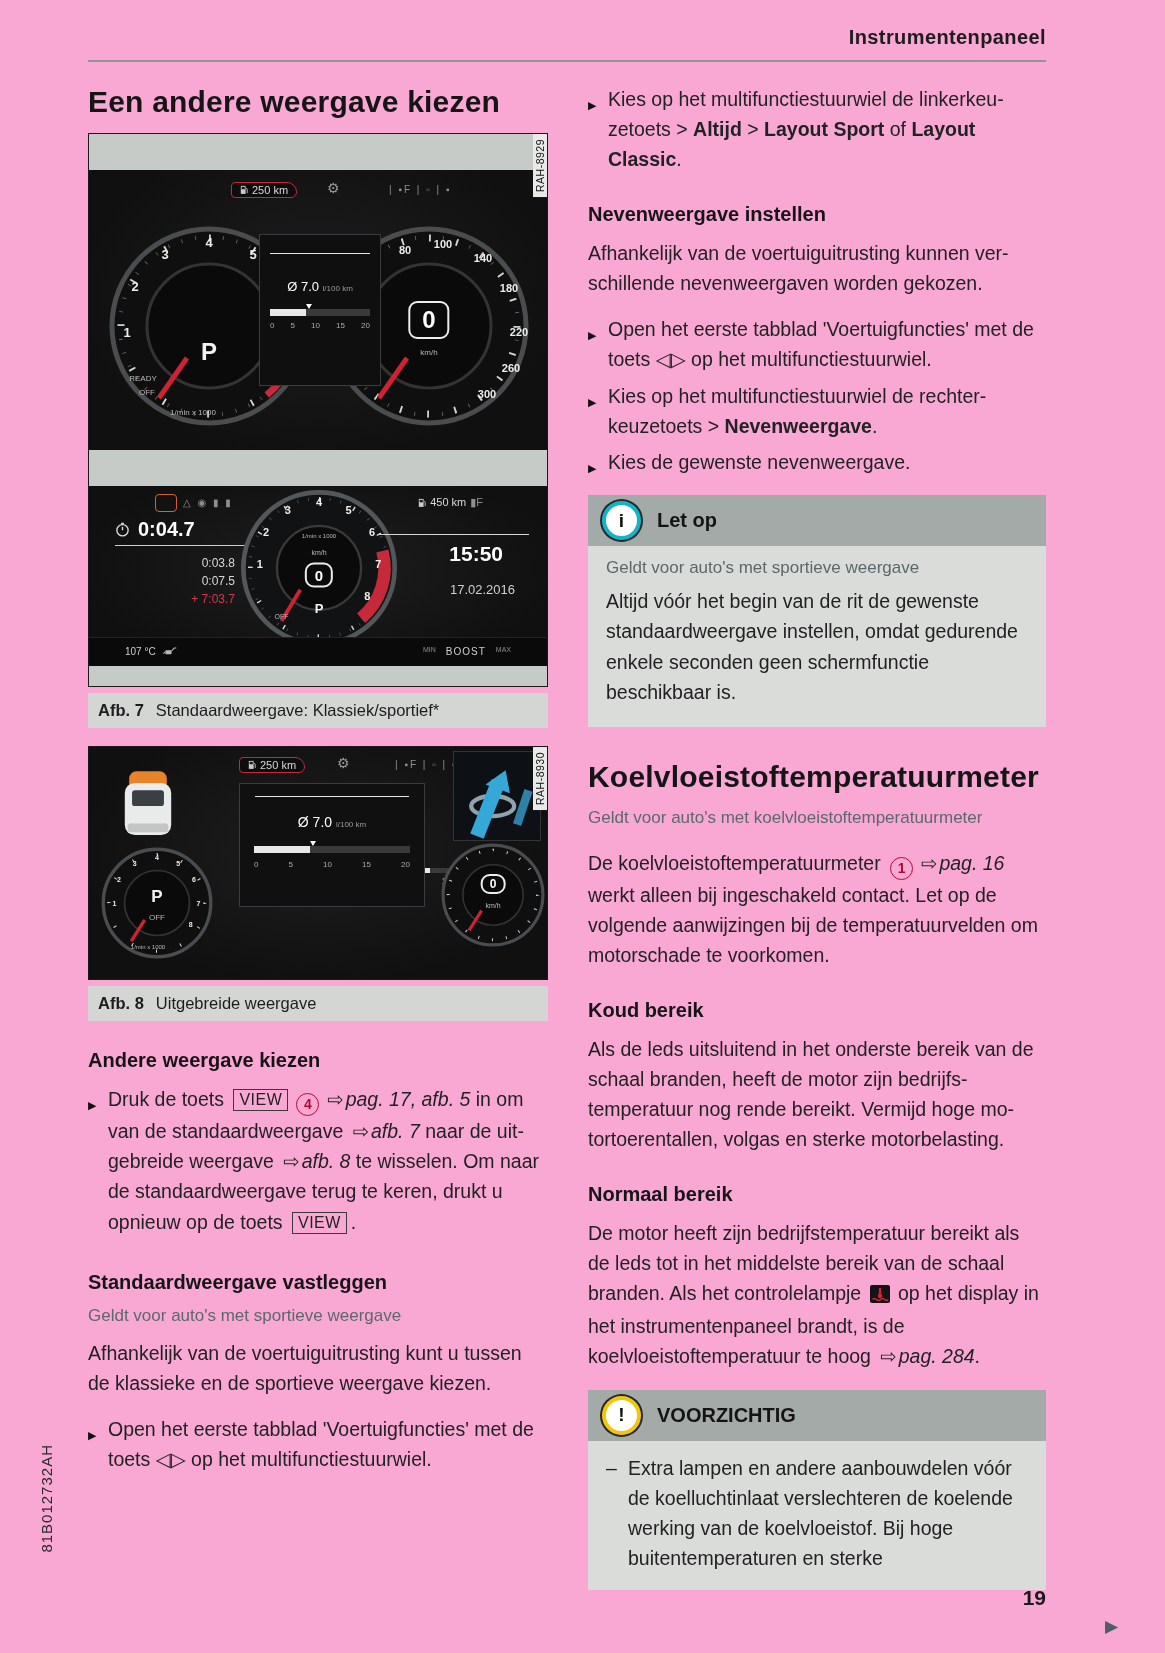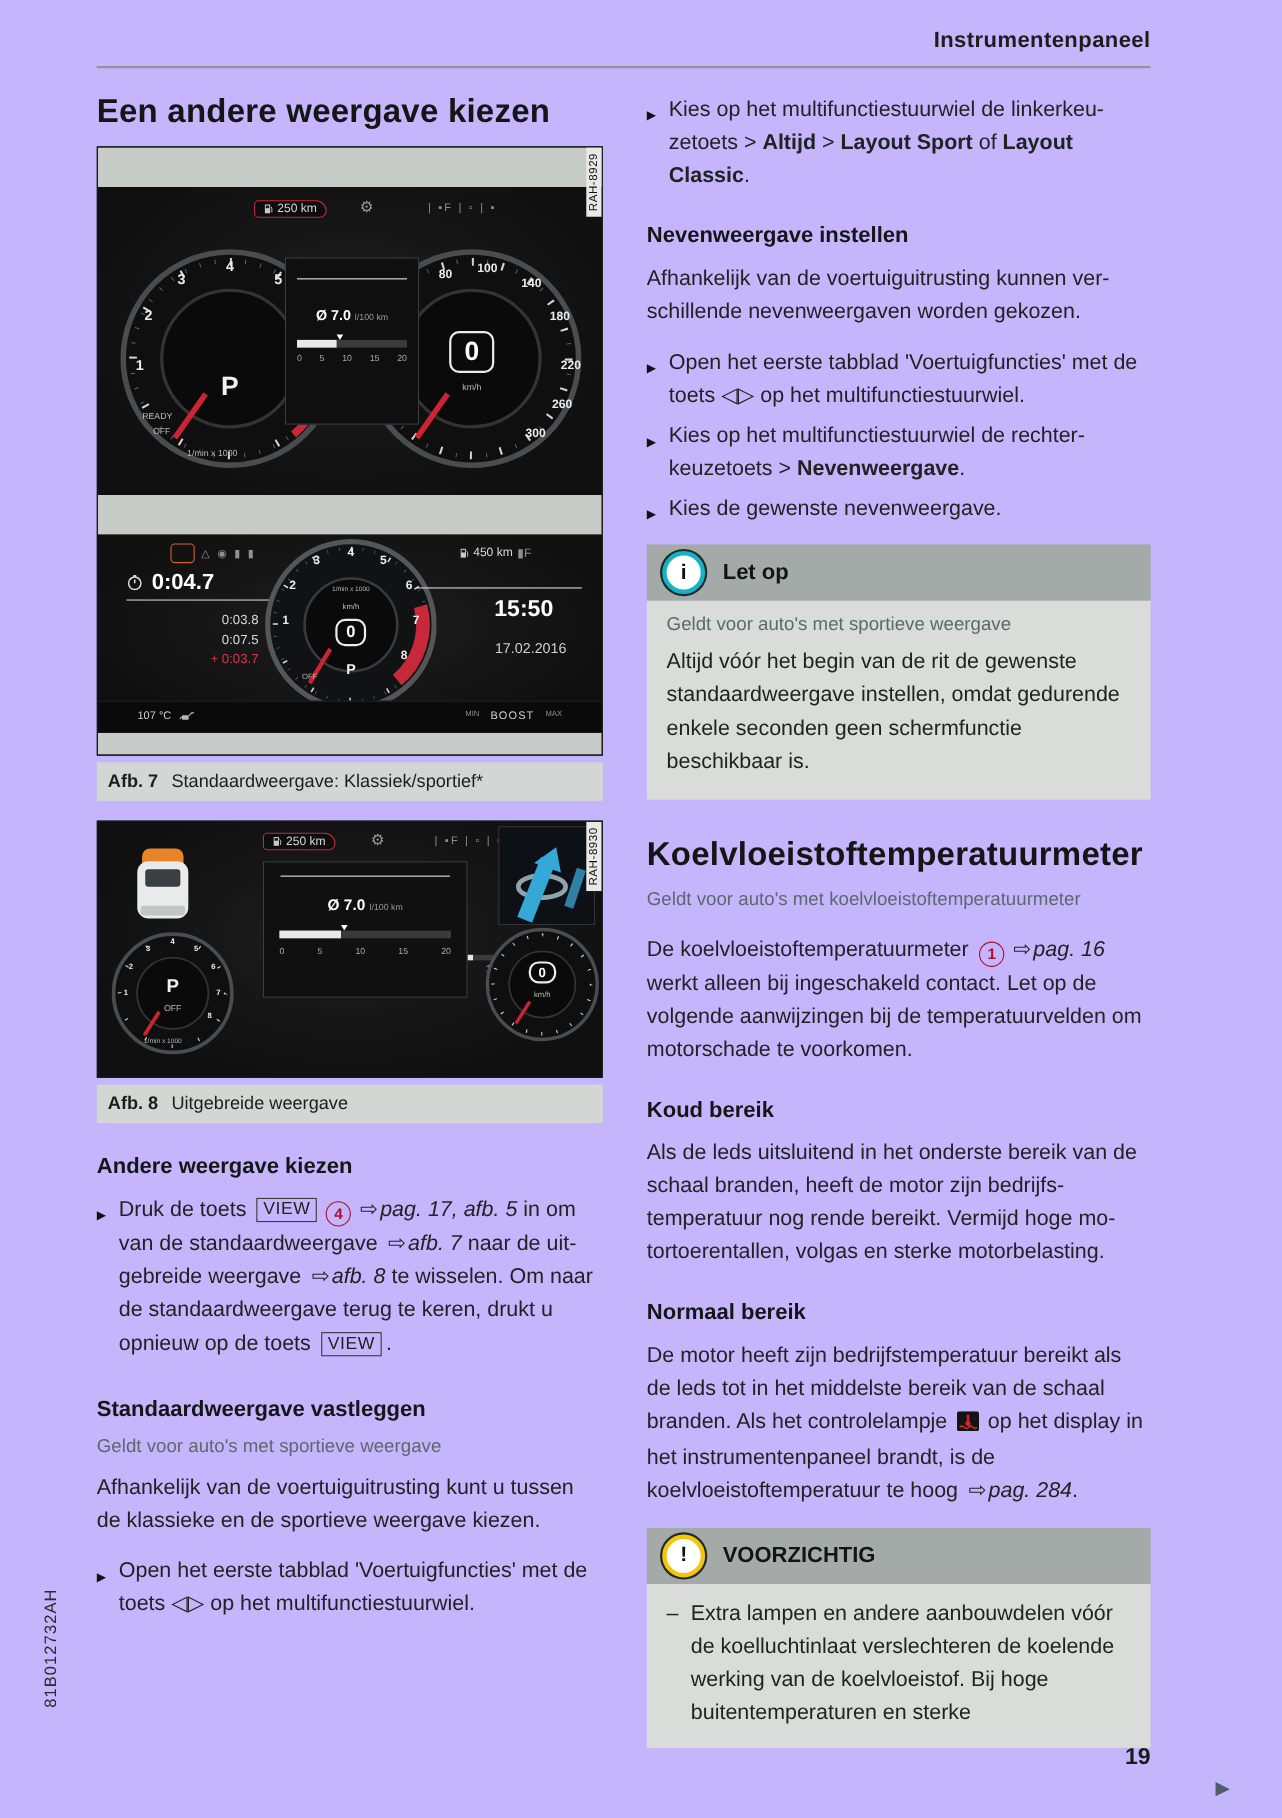--- a/index.html
+++ b/index.html
@@ -1,16 +1,16 @@
 <!DOCTYPE html>
 <html><head>
 <meta charset="utf-8">
 <style>
   html,body{margin:0;padding:0;background:#ffffff;}
-  .page{position:relative;width:1165px;height:1653px;background:#c4b5fd;
+  .page{position:relative;width:1165px;height:1653px;background:#f9a8d4;
         font-family:"Liberation Sans", sans-serif;color:#222;overflow:hidden;}
 
   
   .running-head{position:absolute;top:26px;right:119px;font-size:20px;font-weight:bold;
                 letter-spacing:.4px;color:#1d1d1d;}
   .head-rule{position:absolute;top:60px;left:88px;width:958px;height:1.5px;background:#8f9694;}
 
   
   .col{position:absolute;top:84px;}
   .col.left{left:88px;width:460px;}
@@ -56,21 +56,21 @@
             border-radius:9px;color:#fff;font-weight:bold;text-align:center;background:#0a0a0a;}
 
   
   .fuelpill{position:absolute;display:inline-flex;align-items:center;gap:4px;border:1.5px solid #c5293a;
             border-radius:4px 10px 6px 4px;padding:1px 8px;color:#d8d8d8;font-size:11px;background:rgba(0,0,0,.35);}
   .telltales{position:absolute;color:#8f8f8f;font-size:10px;letter-spacing:2px;}
   .gearglyph{position:absolute;color:#999;font-size:14px;}
   .cdisp{position:absolute;background:#0f0f0f;border:1px solid #3a3d3f;z-index:3;}
   .crule{position:absolute;left:8%;right:8%;height:1px;background:#e5e5e5;}
   .cline{position:absolute;width:100%;text-align:center;color:#fff;}
-  .cline .cval{font-weight:bold;}
+  .cline .cval{font-weight:normal;}
   .cline .cunit{color:#9a9a9a;}
   .cbar{position:absolute;background:#3a3a3a;}
   .cbar .fill{position:absolute;left:0;top:0;bottom:0;width:36%;background:#e8e8e8;}
   .cbar .mark{position:absolute;left:36%;top:-5px;width:0;height:0;border-left:3px solid transparent;
               border-right:3px solid transparent;border-top:5px solid #fff;}
   .cscale{position:absolute;display:flex;justify-content:space-between;color:#aaa;}
   .sportbar{position:absolute;left:0;right:0;bottom:0;background:#0a0a0a;display:flex;
             align-items:center;justify-content:space-between;border-top:1px solid #222;}
   .watchrow{position:absolute;display:flex;align-items:center;gap:8px;color:#fff;
             border-bottom:1px solid #cfcfcf;padding-bottom:4px;}
@@ -221,21 +221,21 @@
             <svg width="15" height="15" viewBox="0 0 20 20">
                 <circle cx="10" cy="11" r="7.5" fill="none" stroke="#ddd" stroke-width="1.8"></circle>
                 <line x1="10" y1="11" x2="10" y2="6.5" stroke="#ddd" stroke-width="1.8"></line>
                 <rect x="8.2" y="1" width="3.6" height="2.4" fill="#ddd"></rect>
               </svg>
             <span>0:04.7</span>
           </div>
           <div class="laps" style="left:60px;top:68px;width:86px;font-size:12px;">
             <div class="lap">0:03.8</div>
             <div class="lap">0:07.5</div>
-            <div class="lap red">+ 0:03.7</div>
+            <div class="lap red">+ 7:03.7</div>
           </div>
 
           <div class="gauge" style="left:152px;top:4px;width:156px;height:156px;">
             <svg viewBox="0 0 100 100">
               <circle cx="50" cy="50" r="48.5" fill="#101214" stroke="#53575a" stroke-width="3"></circle>
               <circle cx="50" cy="50" r="44" fill="none" stroke="#d8d8d8" stroke-width="3" pathLength="360" stroke-dasharray="1.2 28.8"></circle>
               <circle cx="50" cy="50" r="44.5" fill="none" stroke="#bcbcbc" stroke-width="2" pathLength="360" stroke-dasharray="0.5 8.5" opacity="0.5"></circle>
               <path d="M 90.6 39.1 A 42 42 0 0 1 77 82.2" fill="none" stroke="#c5293a" stroke-width="8"></path>
               <circle cx="50" cy="50" r="27" fill="#0a0a0a" stroke="#3a3a3a" stroke-width="1.5"></circle>
               <line x1="38" y1="64" x2="26" y2="84" stroke="#cc2433" stroke-width="2.5"></line>

